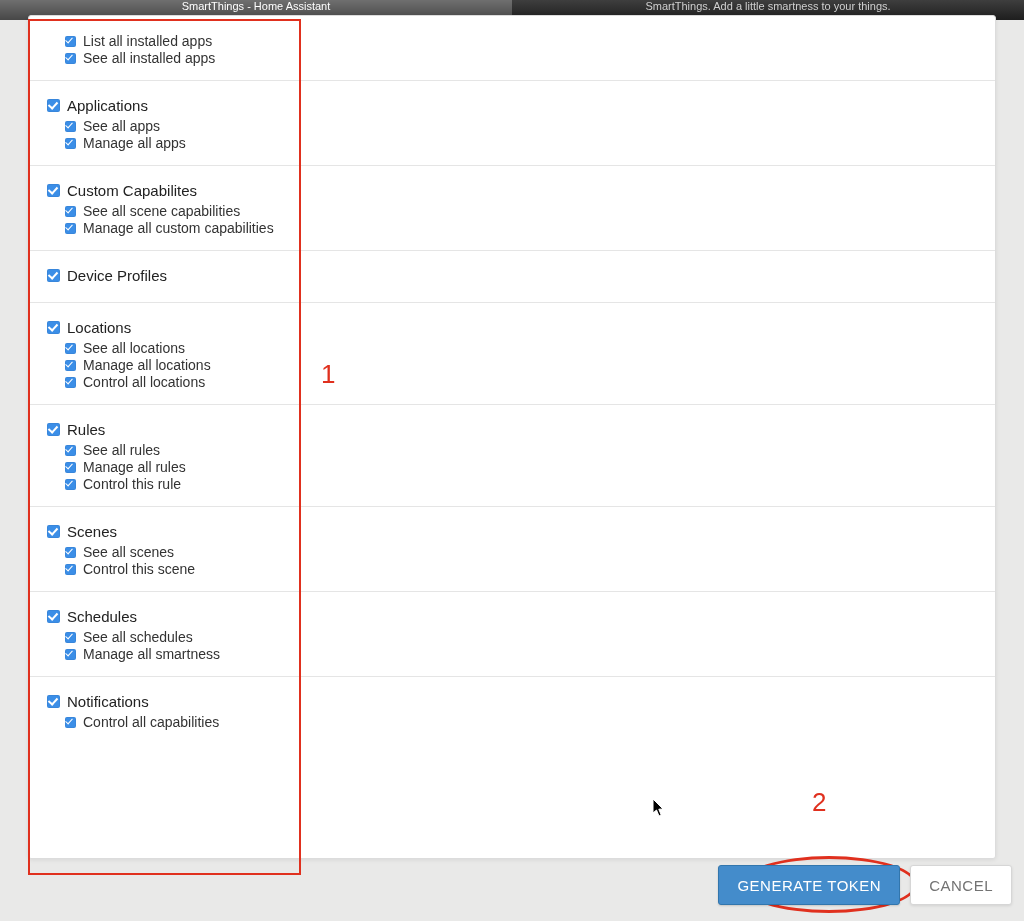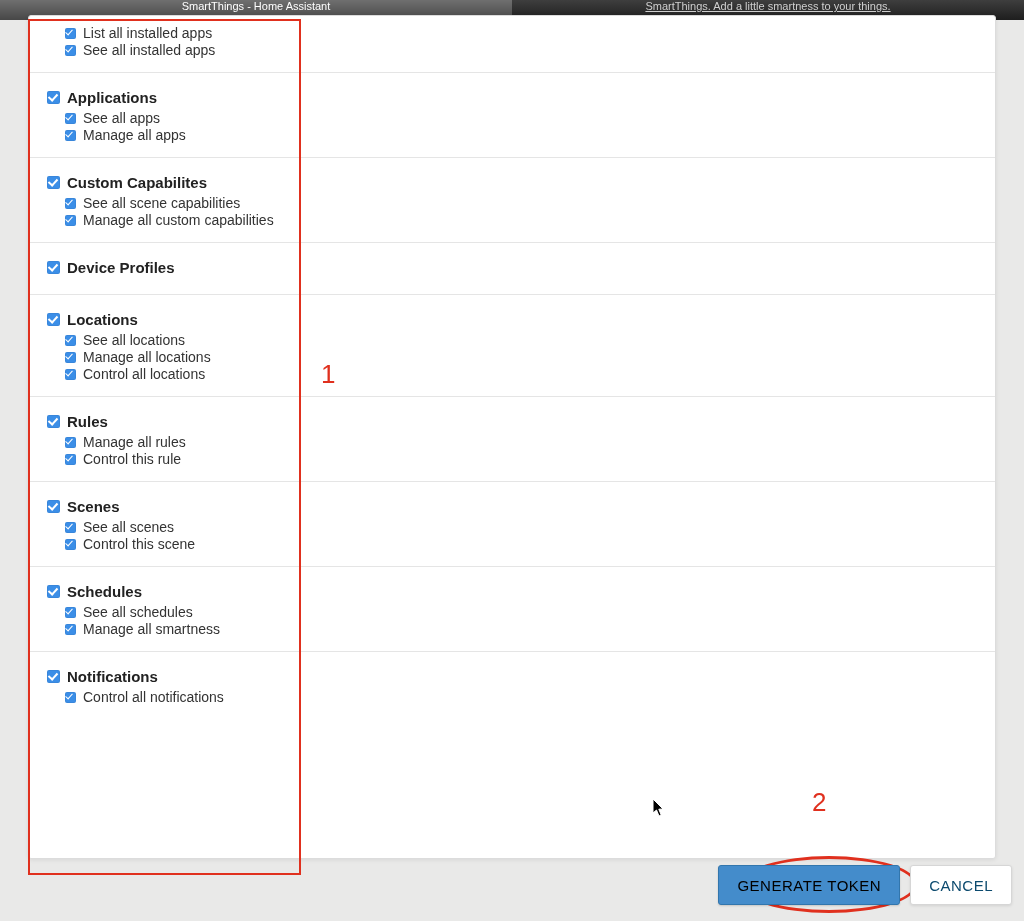--- a/index.html
+++ b/index.html
@@ -36,21 +36,20 @@
     left: 0;
     width: 50%;
     background: linear-gradient(#6f6f6f, #474747);
     color: #fff;
   }
   .topbar .tab.inactive {
     left: 50%;
     width: 50%;
     background: linear-gradient(#3e3e3e, #1e1e1e);
     color: #cfcfcf;
-    text-decoration: underline;
   }
 
   .page {
     position: relative;
     width: 100%;
     height: calc(100% - 13px);
     box-sizing: border-box;
   }
 
   
@@ -65,41 +64,40 @@
     border-radius: 3px;
     box-shadow: 0 1px 4px rgba(0,0,0,0.08);
     overflow: hidden;
   }
 
   .section {
     border-bottom: 1px solid #e5e5e5;
     padding: 16px 18px 14px 18px;
   }
   .section:first-child {
-    padding-top: 8px;
   }
   .section:last-child {
     border-bottom: none;
   }
 
   .row {
     display: flex;
     align-items: center;
     gap: 7px;
   }
   .row.parent {
     margin-bottom: 4px;
   }
   .row.child {
     padding-left: 18px;
     margin-top: 1px;
   }
   .label-parent {
     font-size: 15px;
-    font-weight: 700;
+    font-weight: 400;
     color: #222;
   }
   .label-child {
     font-size: 14px;
     color: #333;
   }
 
   
   .chk {
     position: relative;
@@ -149,27 +147,27 @@
     height: 38px;
     padding: 0 18px;
     font-size: 15px;
     letter-spacing: 0.5px;
     border-radius: 3px;
     cursor: pointer;
     user-select: none;
   }
   .btn.primary {
     background: #448ccb;
-    color: #000000;
+    color: #ffffff;
     border: 1px solid #3276ad;
     box-shadow: 0 1px 2px rgba(0,0,0,0.15);
   }
   .btn.secondary {
     background: #fff;
-    color: #0c4a6e;
+    color: #737373;
     border: 1px solid #d6d6d6;
     box-shadow: 0 1px 3px rgba(0,0,0,0.1);
   }
 
   
   .anno-rect {
     position: absolute;
     border: 2px solid #e0301e;
     pointer-events: none;
     box-sizing: border-box;
@@ -273,20 +271,24 @@
           <span class="label-child">Control all locations</span>
         </div>
       </div>
       <div class="section">
         <div class="row parent">
           <span class="chk"></span>
           <span class="label-parent">Rules</span>
         </div>
         <div class="row child">
           <span class="chk small"></span>
+          <span class="label-child">See all rules</span>
+        </div>
+        <div class="row child">
+          <span class="chk small"></span>
           <span class="label-child">Manage all rules</span>
         </div>
         <div class="row child">
           <span class="chk small"></span>
           <span class="label-child">Control this rule</span>
         </div>
       </div>
       <div class="section">
         <div class="row parent">
           <span class="chk"></span>
@@ -315,21 +317,21 @@
           <span class="label-child">Manage all smartness</span>
         </div>
       </div>
       <div class="section">
         <div class="row parent">
           <span class="chk"></span>
           <span class="label-parent">Notifications</span>
         </div>
         <div class="row child">
           <span class="chk small"></span>
-          <span class="label-child">Control all notifications</span>
+          <span class="label-child">Control all capabilities</span>
         </div>
       </div>
     </div>
 
   <div class="anno-rect" style="left:28px; top:6px; width:273px; height:856px;"></div>
   <div class="anno-text" style="left:321px; top:346px;">1</div>
 
   <div class="anno-ellipse" style="left:741px; top:843px; width:176px; height:57px;"></div>
   <div class="anno-text" style="left:812px; top:774px;">2</div>
 

